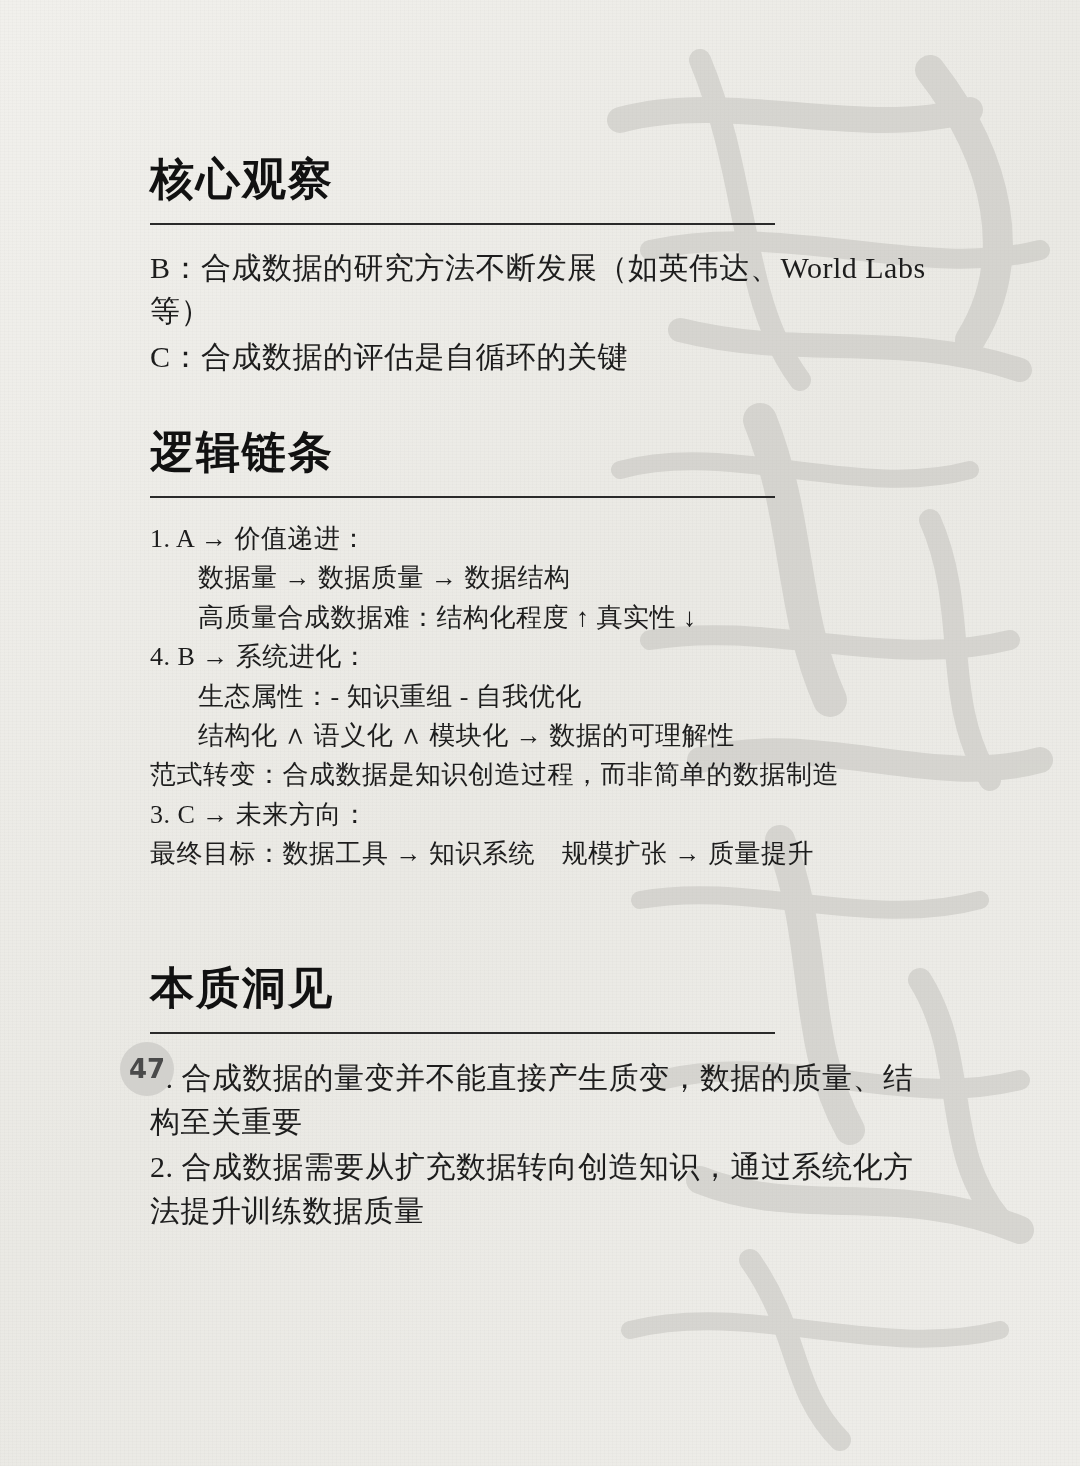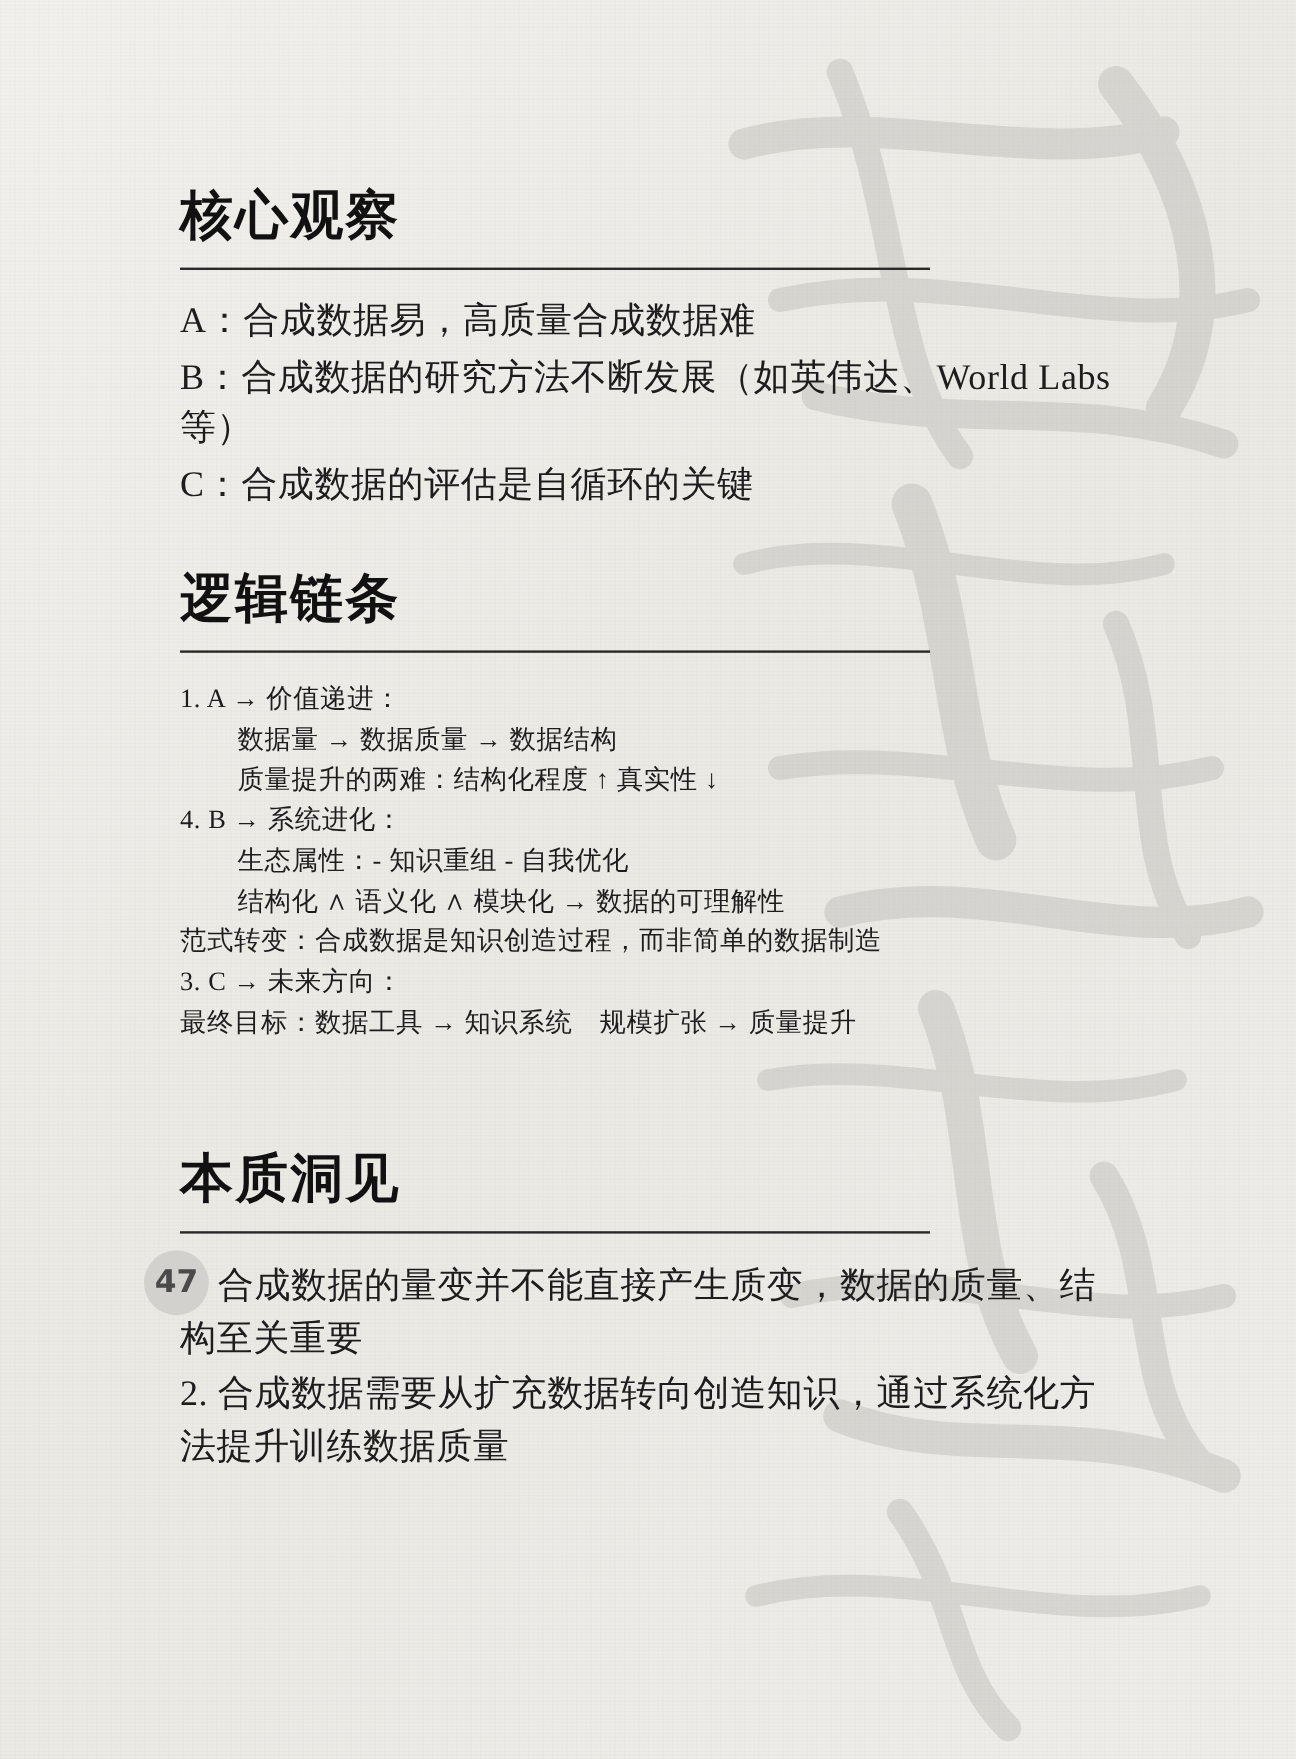--- a/index.html
+++ b/index.html
@@ -63,21 +63,21 @@
   .block { margin-bottom: 44px; }
 
   p.line {
     margin: 0 0 4px 0;
     font-size: 30px;
     line-height: 1.42;
     letter-spacing: 0.5px;
   }
 
   .list-item {
-    font-size: 22px;
+    font-size: 26px;
     line-height: 1.44;
     margin: 0 10px 2px 0;
     letter-spacing: 0.5px;
   }
   .sub {
     padding-left: 48px;
     text-indent: 0;
   }
   .sub.wrap {
     padding-left: 48px;
@@ -136,32 +136,31 @@
       <path d="M130 1330 C250 1300, 380 1360, 500 1330" stroke-width="18"></path>
     </g>
   </svg>
 </div>
 
 <div class="page">
 
   <div class="block">
     <h2 class="section-title">核心观察</h2>
     <div class="rule"></div>
-    <p class="line">A：合成数据易，高质量合成数据难</p>
     <p class="line">B：合成数据的研究方法不断发展（如英伟达、World Labs等）</p>
     <p class="line">C：合成数据的评估是自循环的关键</p>
   </div>
 
   <div class="block">
     <h2 class="section-title">逻辑链条</h2>
     <div class="rule"></div>
 
     <p class="list-item">1. A → 价值递进：</p>
     <p class="list-item sub">数据量 → 数据质量 → 数据结构</p>
-    <p class="list-item sub">质量提升的两难：结构化程度 ↑ 真实性 ↓</p>
+    <p class="list-item sub">高质量合成数据难：结构化程度 ↑ 真实性 ↓</p>
 
     <p class="list-item">4. B → 系统进化：</p>
     <p class="list-item sub">生态属性：- 知识重组 - 自我优化</p>
     <p class="list-item sub">结构化 ∧ 语义化 ∧ 模块化 → 数据的可理解性</p>
     <p class="list-item sub wrap">范式转变：合成数据是知识创造过程，而非简单的数据制造</p>
 
     <p class="list-item">3. C → 未来方向：</p>
     <p class="list-item sub wrap">最终目标：数据工具 → 知识系统　规模扩张 → 质量提升</p>
   </div>
 

